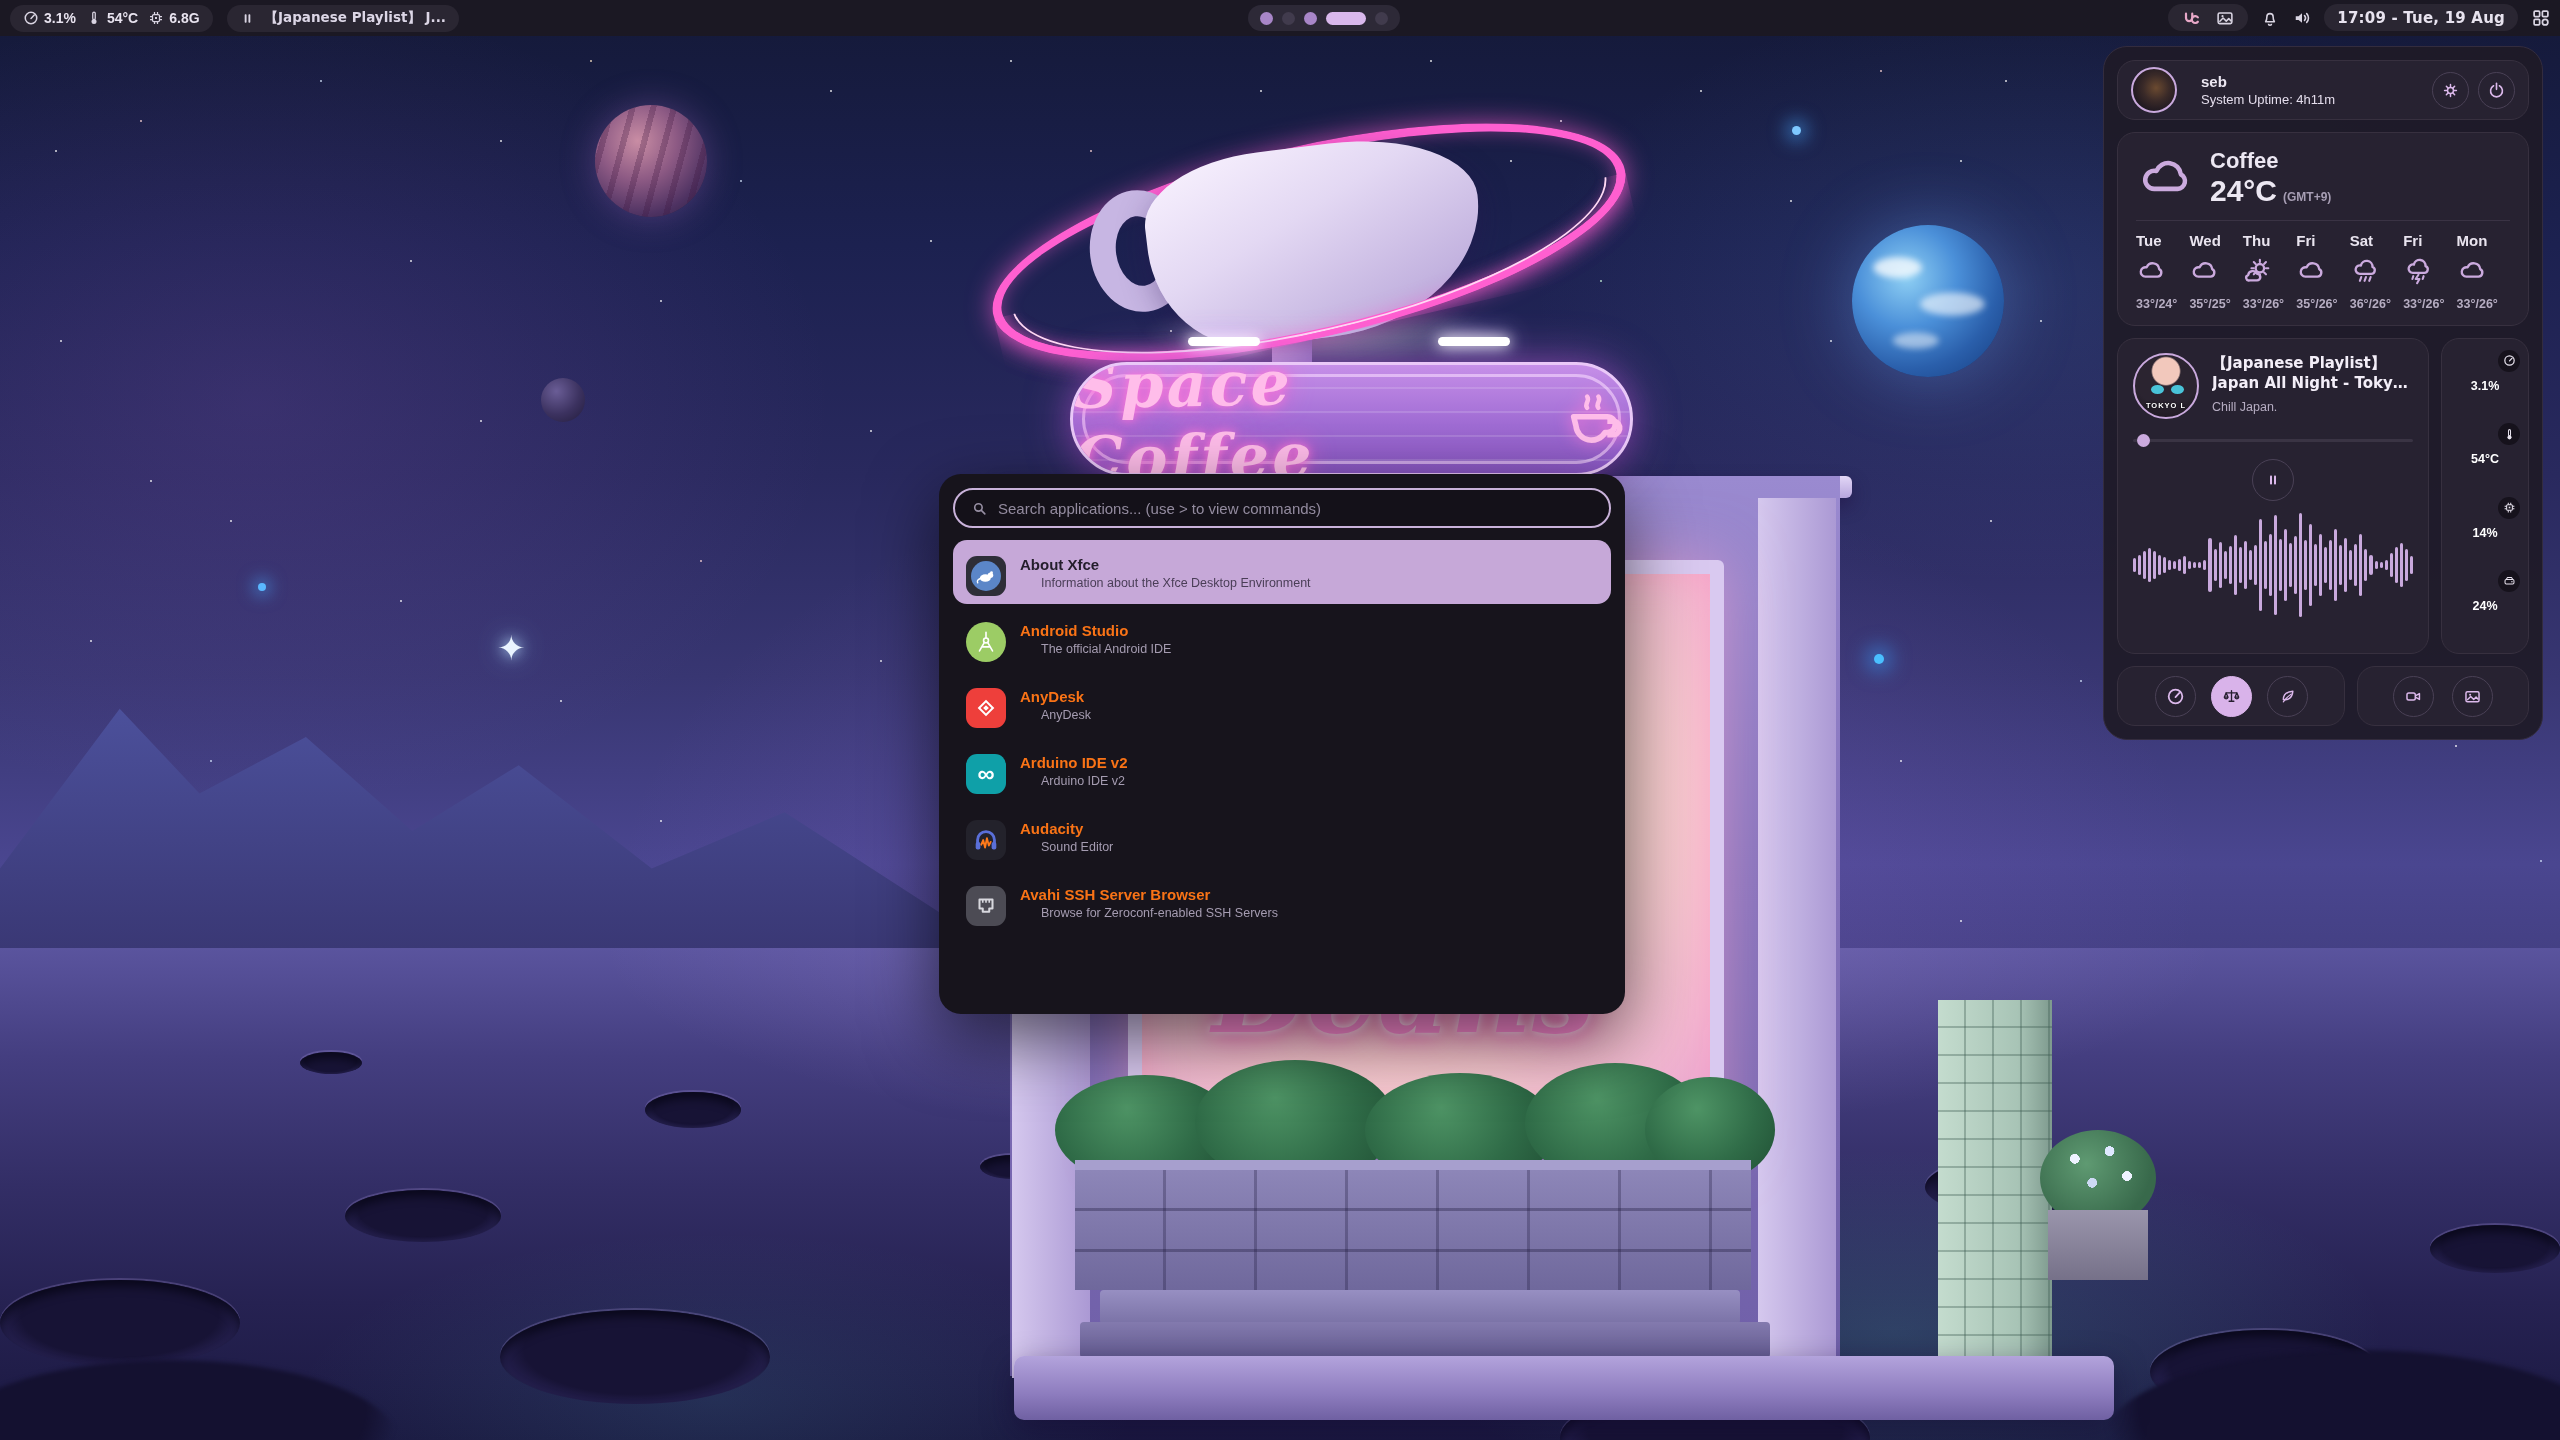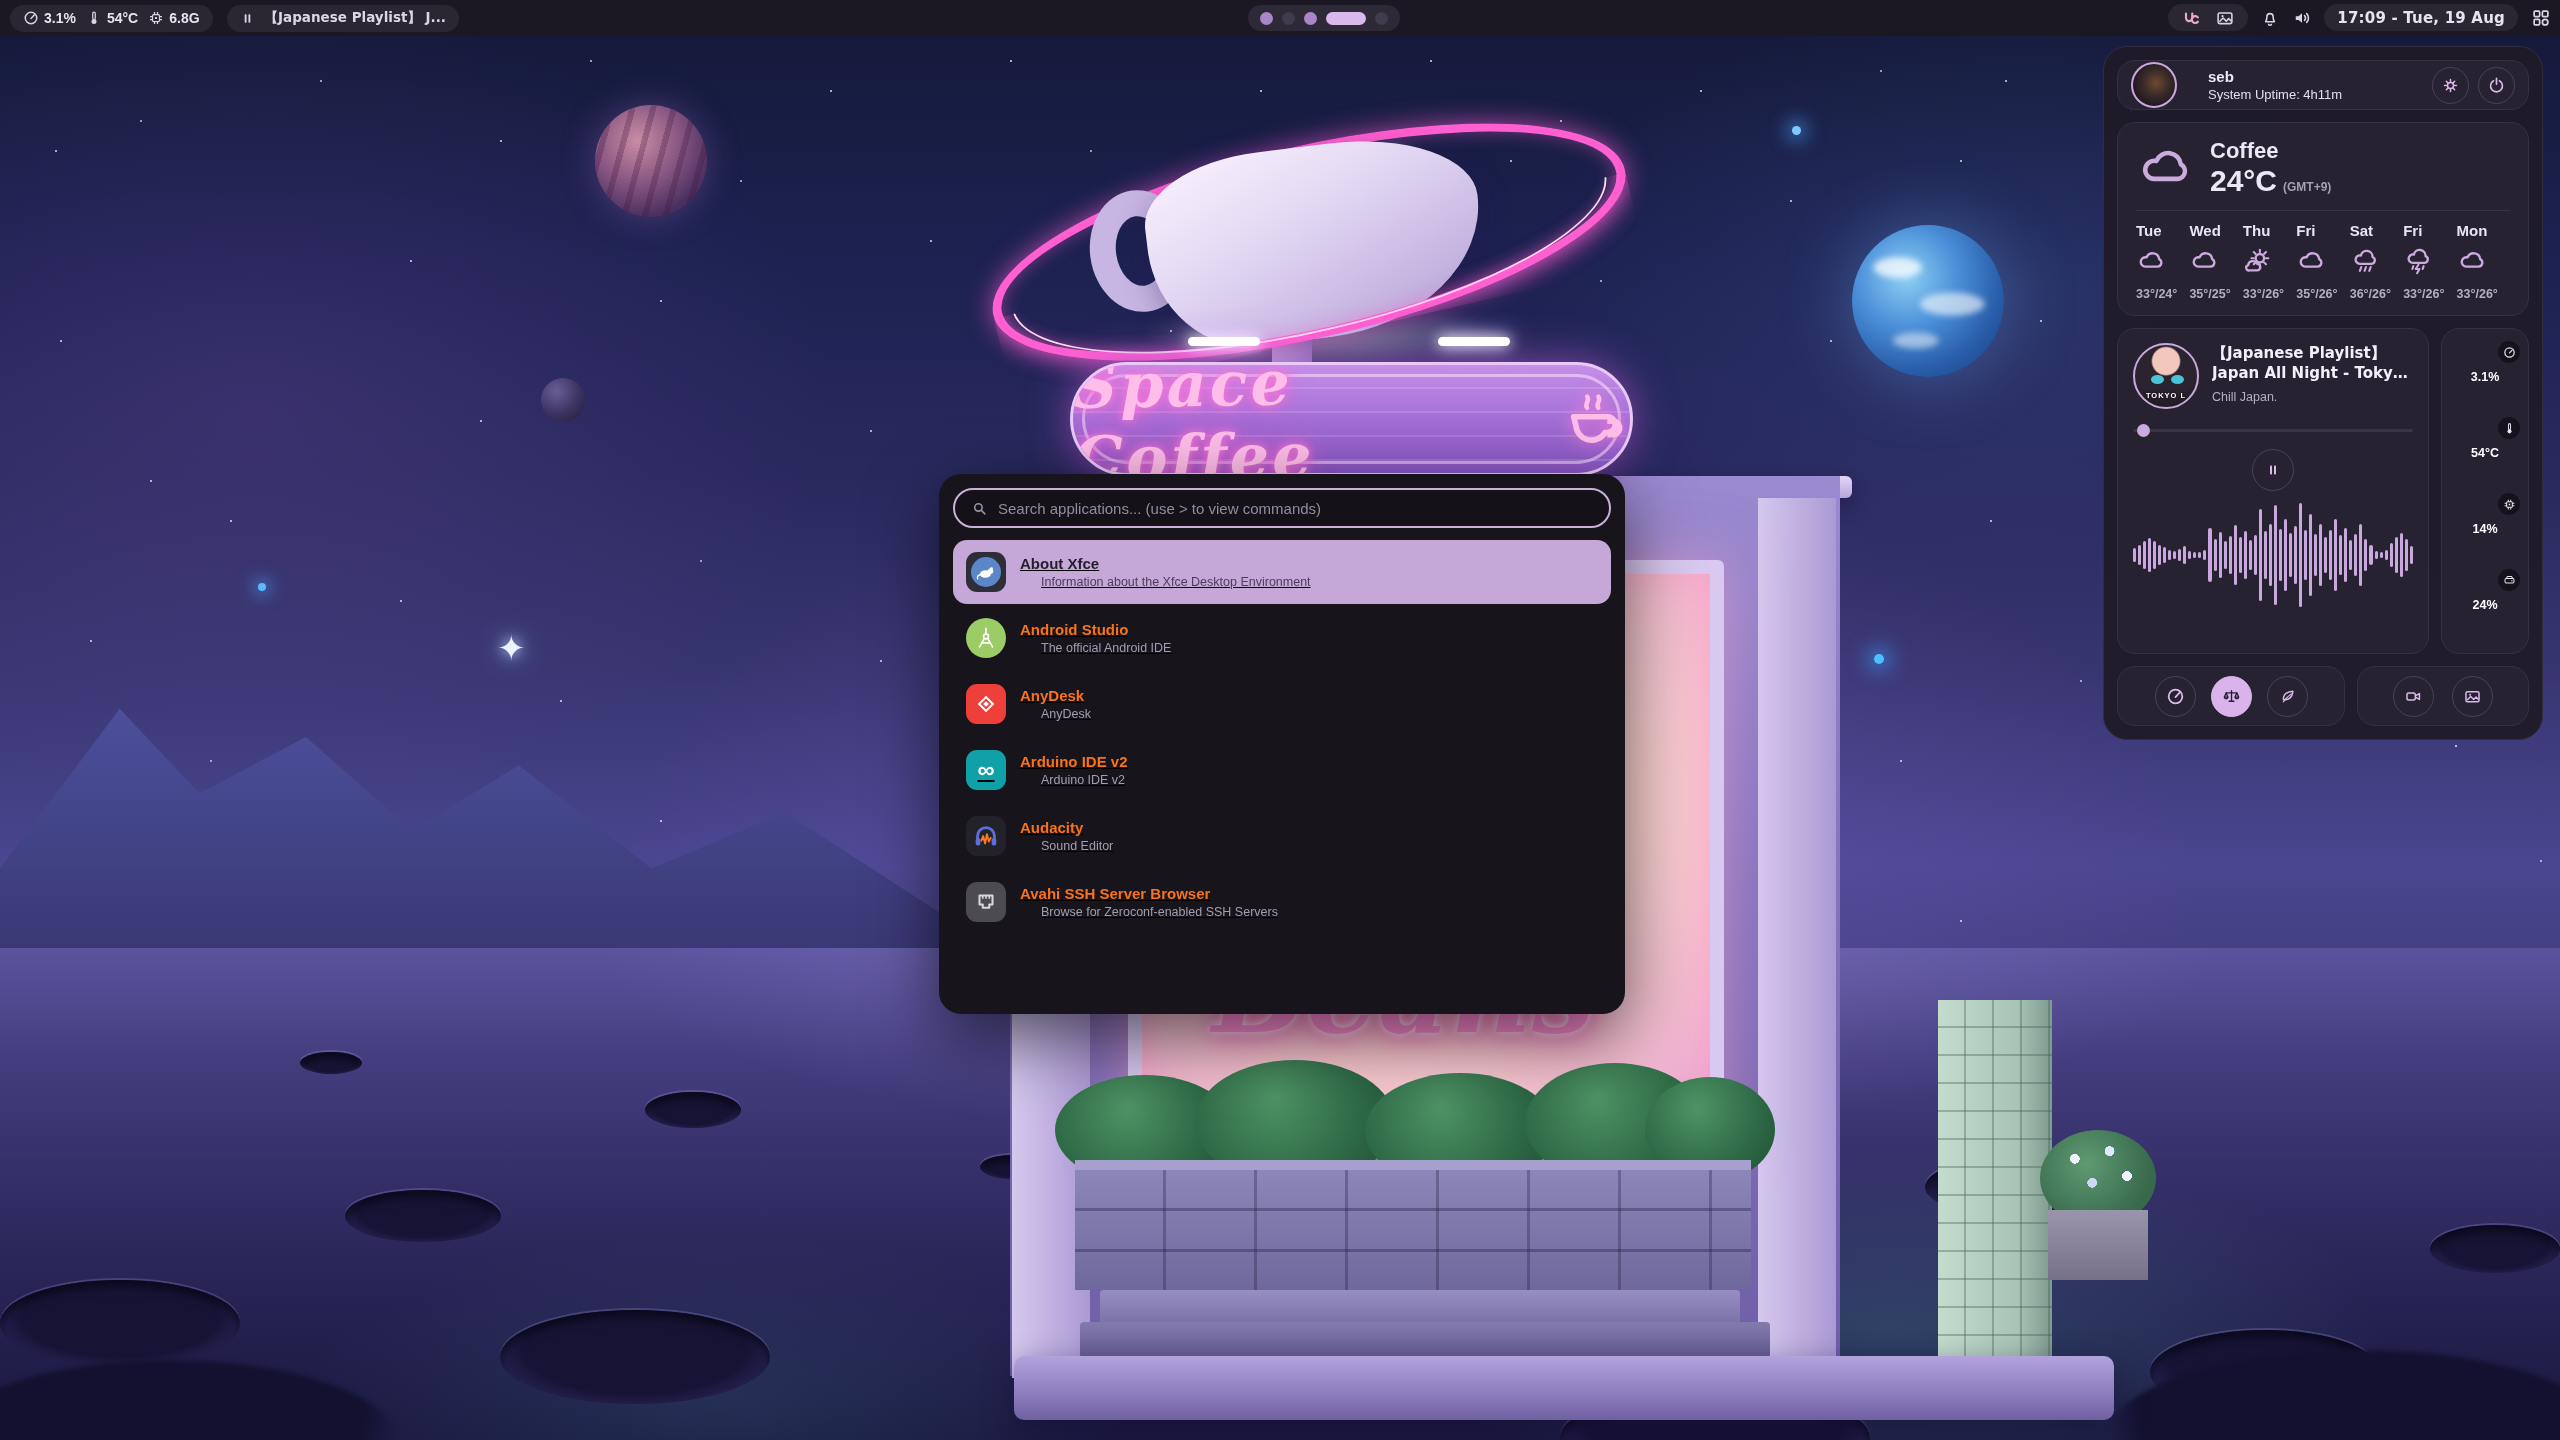--- a/index.html
+++ b/index.html
@@ -147,42 +147,42 @@
 
   
   .launcher { position:absolute; left:939px; top:474px; width:686px; height:540px; z-index:50;
     background:#17141c; border-radius:22px; box-shadow:0 24px 70px rgba(0,0,5,.6); padding:14px; }
   .searchbox { height:40px; border-radius:20px; border:2px solid #c9b2da; background:#141119;
     display:flex; align-items:center; gap:10px; padding:0 16px; color:#978fa3; }
   .searchbox input { flex:1; background:transparent; border:none; outline:none; color:#cfc8da;
     font-size:15px; font-family:"Liberation Sans",sans-serif; }
   .searchbox input::placeholder { color:#938b9f; }
   .app-list { margin-top:12px; display:flex; flex-direction:column; gap:2px; }
-  .app-item { height:64px; border-radius:14px; display:flex; align-items:center; gap:14px; padding:16px 13px; cursor:pointer;text-decoration:underline; }
+  .app-item { height:64px; border-radius:14px; display:flex; align-items:flex-start; gap:14px; padding:16px 13px; cursor:pointer; }
   .app-item.selected { background:#c6a8d8; }
   .app-icon { width:40px; height:40px; border-radius:11px; flex:none; display:flex; align-items:center; justify-content:center; }
   .app-texts { display:flex; flex-direction:column; gap:3px; min-width:0; }
   .app-title { font-size:15px; font-weight:700; color:#f97316; }
   .app-sub { font-size:12.5px; color:#a59cb1;margin-left:21px; }
   .app-item.selected .app-title { color:#241e2c; }
   .app-item.selected .app-sub { color:#4a3e57; }
   .ic-xfce { background:#2e2e38; }
   .ic-xfce .inner { width:30px; height:30px; border-radius:50%; background:#5b86c8; display:flex; align-items:center; justify-content:center; }
   .ic-android { background:#9ccc65; border-radius:50%; }
   .ic-anydesk { background:#ee3f3b; }
   .ic-arduino { background:#0fa0a8; color:#fff; font-size:24px; font-weight:700; }
   .ic-audacity { background:#23222b; }
   .ic-avahi { background:#4c4b54; }
 
   
   .rpanel { position:absolute; left:2103px; top:46px; width:440px; height:694px; z-index:60;
     background:rgba(31,27,39,.94); border:1px solid #332c3e; border-radius:24px; padding:13px;
     display:flex; flex-direction:column; gap:12px; color:#ece7f2; }
   .card { background:#272231; border:1px solid #37303f; border-radius:18px; }
-  .hdr { height:50px; display:flex; align-items:center; gap:31px; padding:0 13px; }
+  .hdr { height:60px; display:flex; align-items:center; gap:24px; padding:0 13px; }
   .avatar { width:46px; height:46px; border-radius:50%; border:2px solid #c9a9dd; flex:none;
     background: radial-gradient(circle at 55% 45%, #6b4a30 0%, #3a2a28 40%, #1d1720 75%),
                 linear-gradient(120deg, transparent 40%, rgba(255,140,70,.5) 50%, transparent 60%); }
   .hdr-name { font-size:15px; font-weight:700; }
   .hdr-sub { font-size:13px; color:#e4ddec; margin-top:2px; }
   .hdr-btns { margin-left:auto; display:flex; gap:9px; }
   .cbtn { width:37px; height:37px; border-radius:50%; border:1.5px solid #4a4156; background:transparent;
     color:#dcb9ec; display:flex; align-items:center; justify-content:center; cursor:pointer; }
   .cbtn svg { width:19px; height:19px; }
   .cbtn.active { background:#d9b3ea; border-color:#d9b3ea; color:#271f31; }

